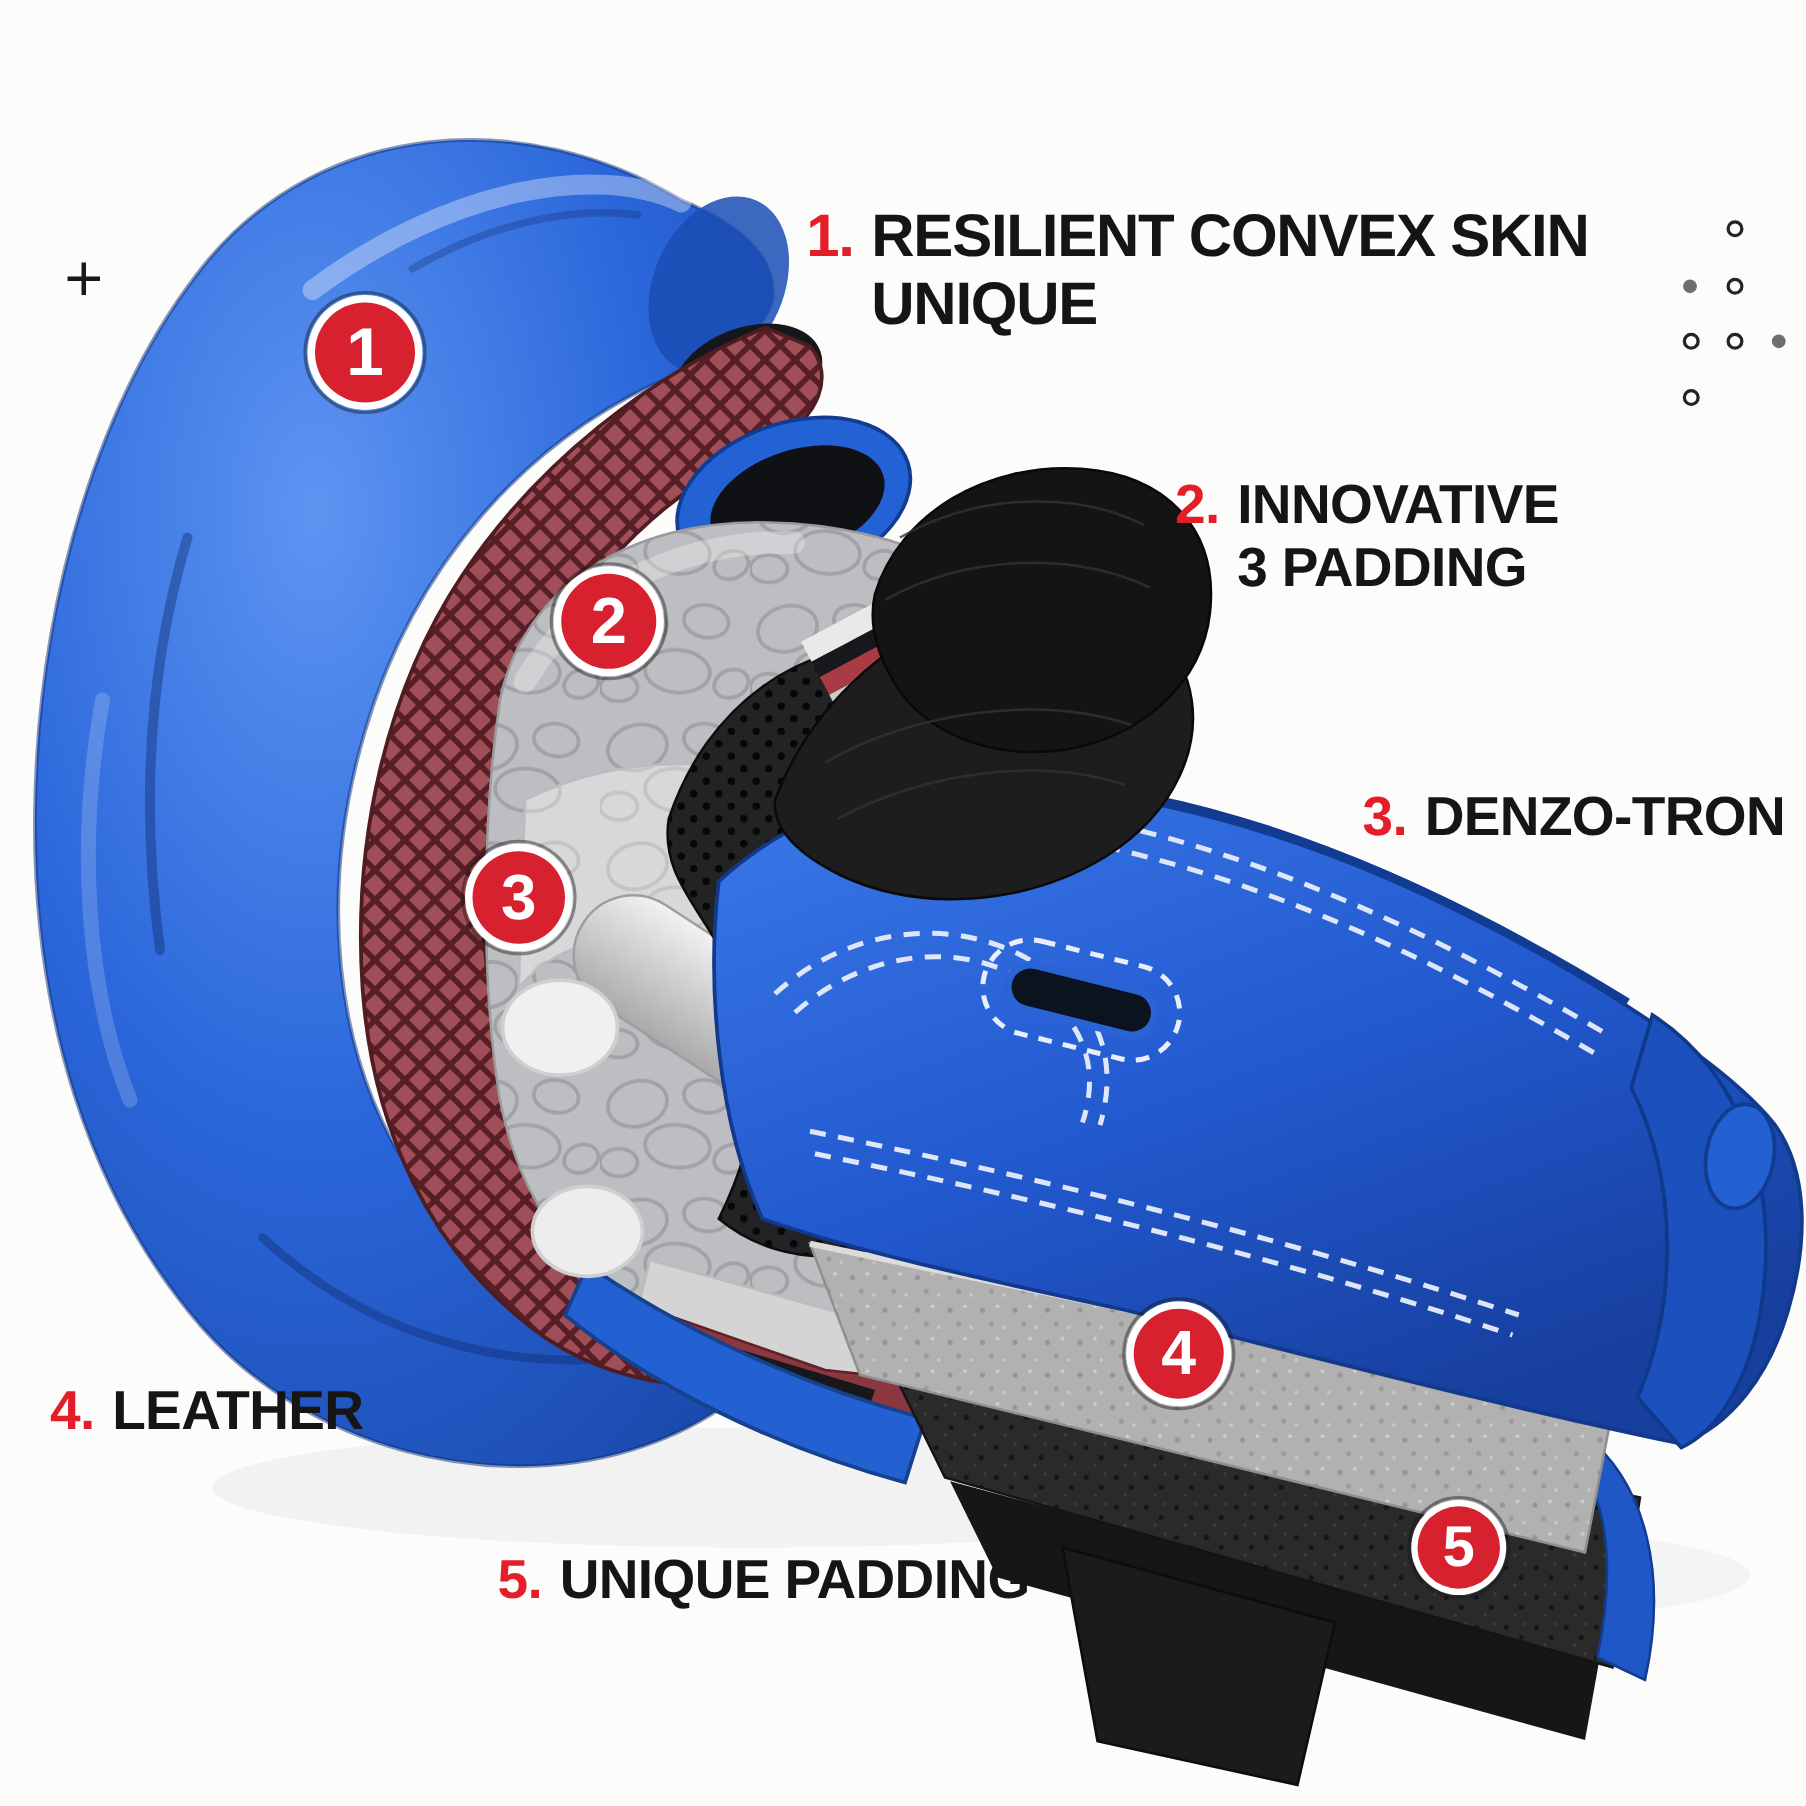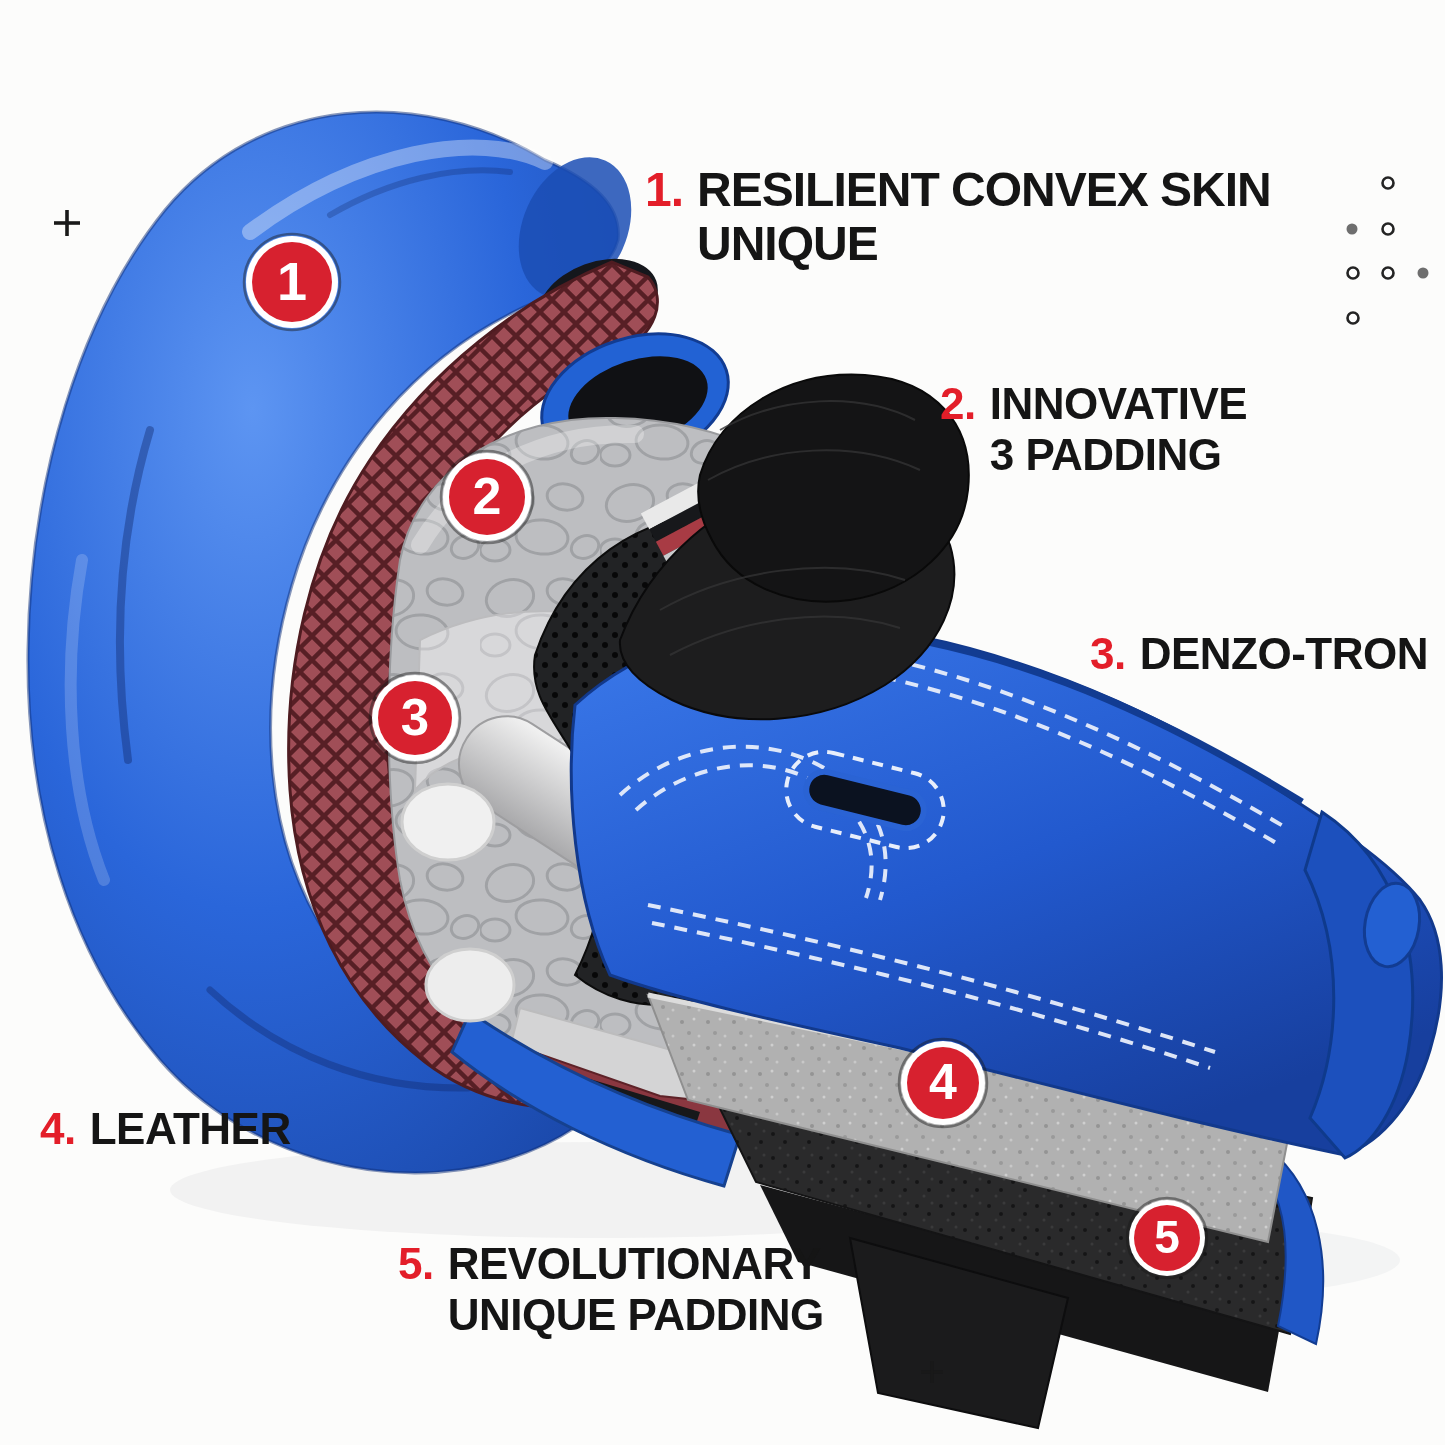--- a/index.html
+++ b/index.html
@@ -323,18 +323,17 @@
 <div class="label lbl-md" style="left:40px;top:1103px;">
   <span class="num">4.</span>
   <span class="txt">
     <span>LEATHER</span>
   </span>
 </div>
 
 <div class="label lbl-md" style="left:398px;top:1238px;">
   <span class="num">5.</span>
   <span class="txt">
-    <span>REVOLUTIONARY</span>
     <span>UNIQUE PADDING</span>
   </span>
 </div>
 
 </div>
 
 </body></html>

